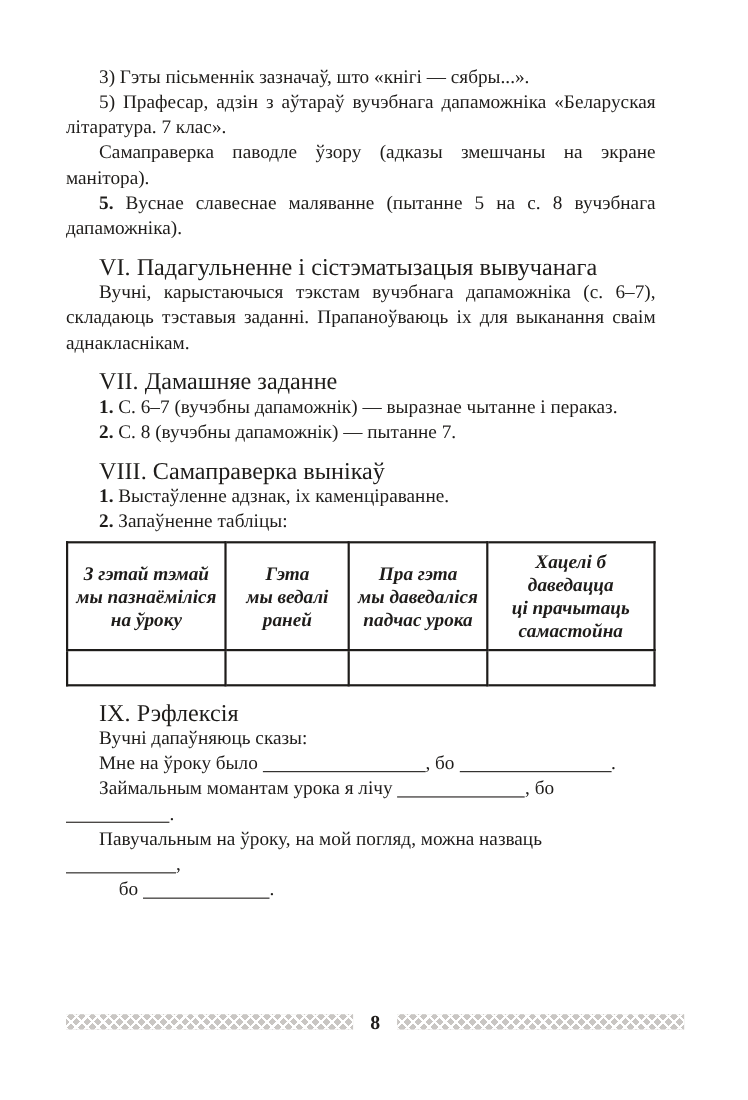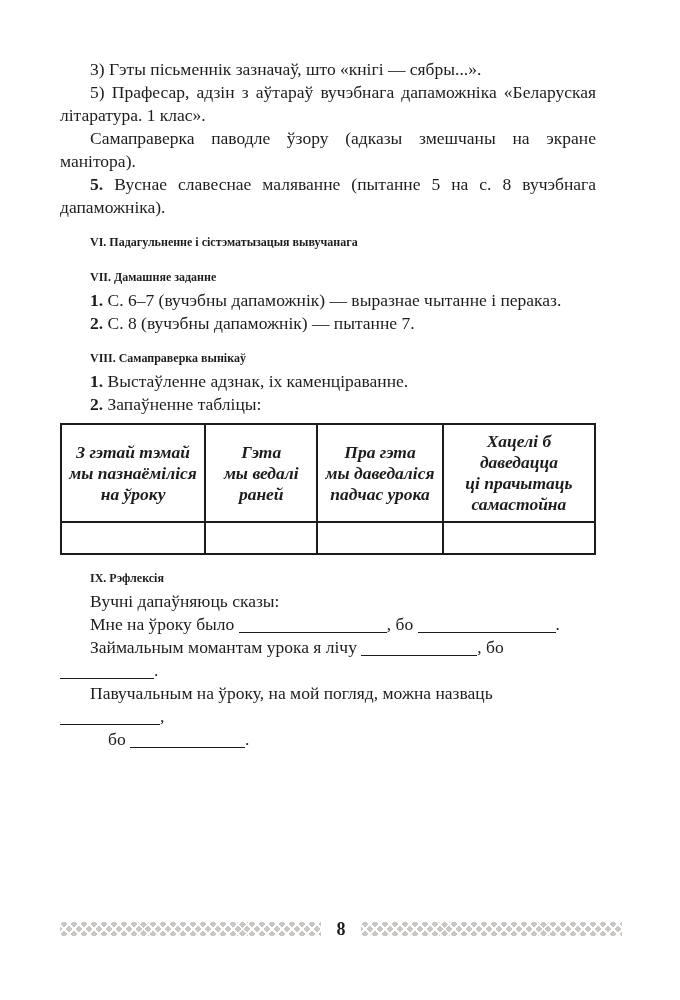--- a/index.html
+++ b/index.html
@@ -16,23 +16,23 @@
   .body-text p{
     margin:0;
     font-size:17.5px;
     line-height:23px;
     text-align:justify;
     text-indent:30px;
   }
   .body-text p.no-indent{text-indent:0;margin-left:48px;}
   .body-text p.blank-line{text-align:left;}
   h3.section-h{
-    font-size:12px;
+    font-size:22px;
     line-height:23px;
-    font-weight:bold;
+    font-weight:normal;
     margin:12px 0 0 0;
     text-indent:30px;
   }
   .b{font-weight:bold;}
   table.fill-table{
     width:100%;
     border-collapse:collapse;
     margin:7px 0 0 0;
     font-style:italic;
   }
@@ -79,25 +79,26 @@
     line-height:18px;
   }
 </style>
 </head>
 <body>
 
 <div class="page">
   <div class="body-text">
 
     <p>3) Гэты пісьменнік зазначаў, што «кнігі — сябры...».</p>
-    <p>5) Прафесар, адзін з аўтараў вучэбнага дапаможніка «Беларуская літаратура. 1 клас».</p>
+    <p>5) Прафесар, адзін з аўтараў вучэбнага дапаможніка «Беларуская літаратура. 7 клас».</p>
     <p>Самаправерка паводле ўзору (адказы змешчаны на экране манітора).</p>
     <p><span class="b">5.</span><span> Вуснае славеснае маляванне (пытанне 5 на с. 8 вучэбнага дапаможніка).</span></p>
 
     <h3 class="section-h">VI. Падагульненне і сістэматызацыя вывучанага</h3>
+    <p>Вучні, карыстаючыся тэкстам вучэбнага дапаможніка (с. 6–7), складаюць тэставыя заданні. Прапаноўваюць іх для выканання сваім аднакласнікам.</p>
 
     <h3 class="section-h">VII. Дамашняе заданне</h3>
     <p><span class="b">1.</span><span> С. 6–7 (вучэбны дапаможнік) — выразнае чытанне і пераказ.</span></p>
     <p><span class="b">2.</span><span> С. 8 (вучэбны дапаможнік) — пытанне 7.</span></p>
 
     <h3 class="section-h">VIII. Самаправерка вынікаў</h3>
     <p><span class="b">1.</span><span> Выстаўленне адзнак, іх каменціраванне.</span></p>
     <p><span class="b">2.</span><span> Запаўненне табліцы:</span></p>
 
     <table class="fill-table">

